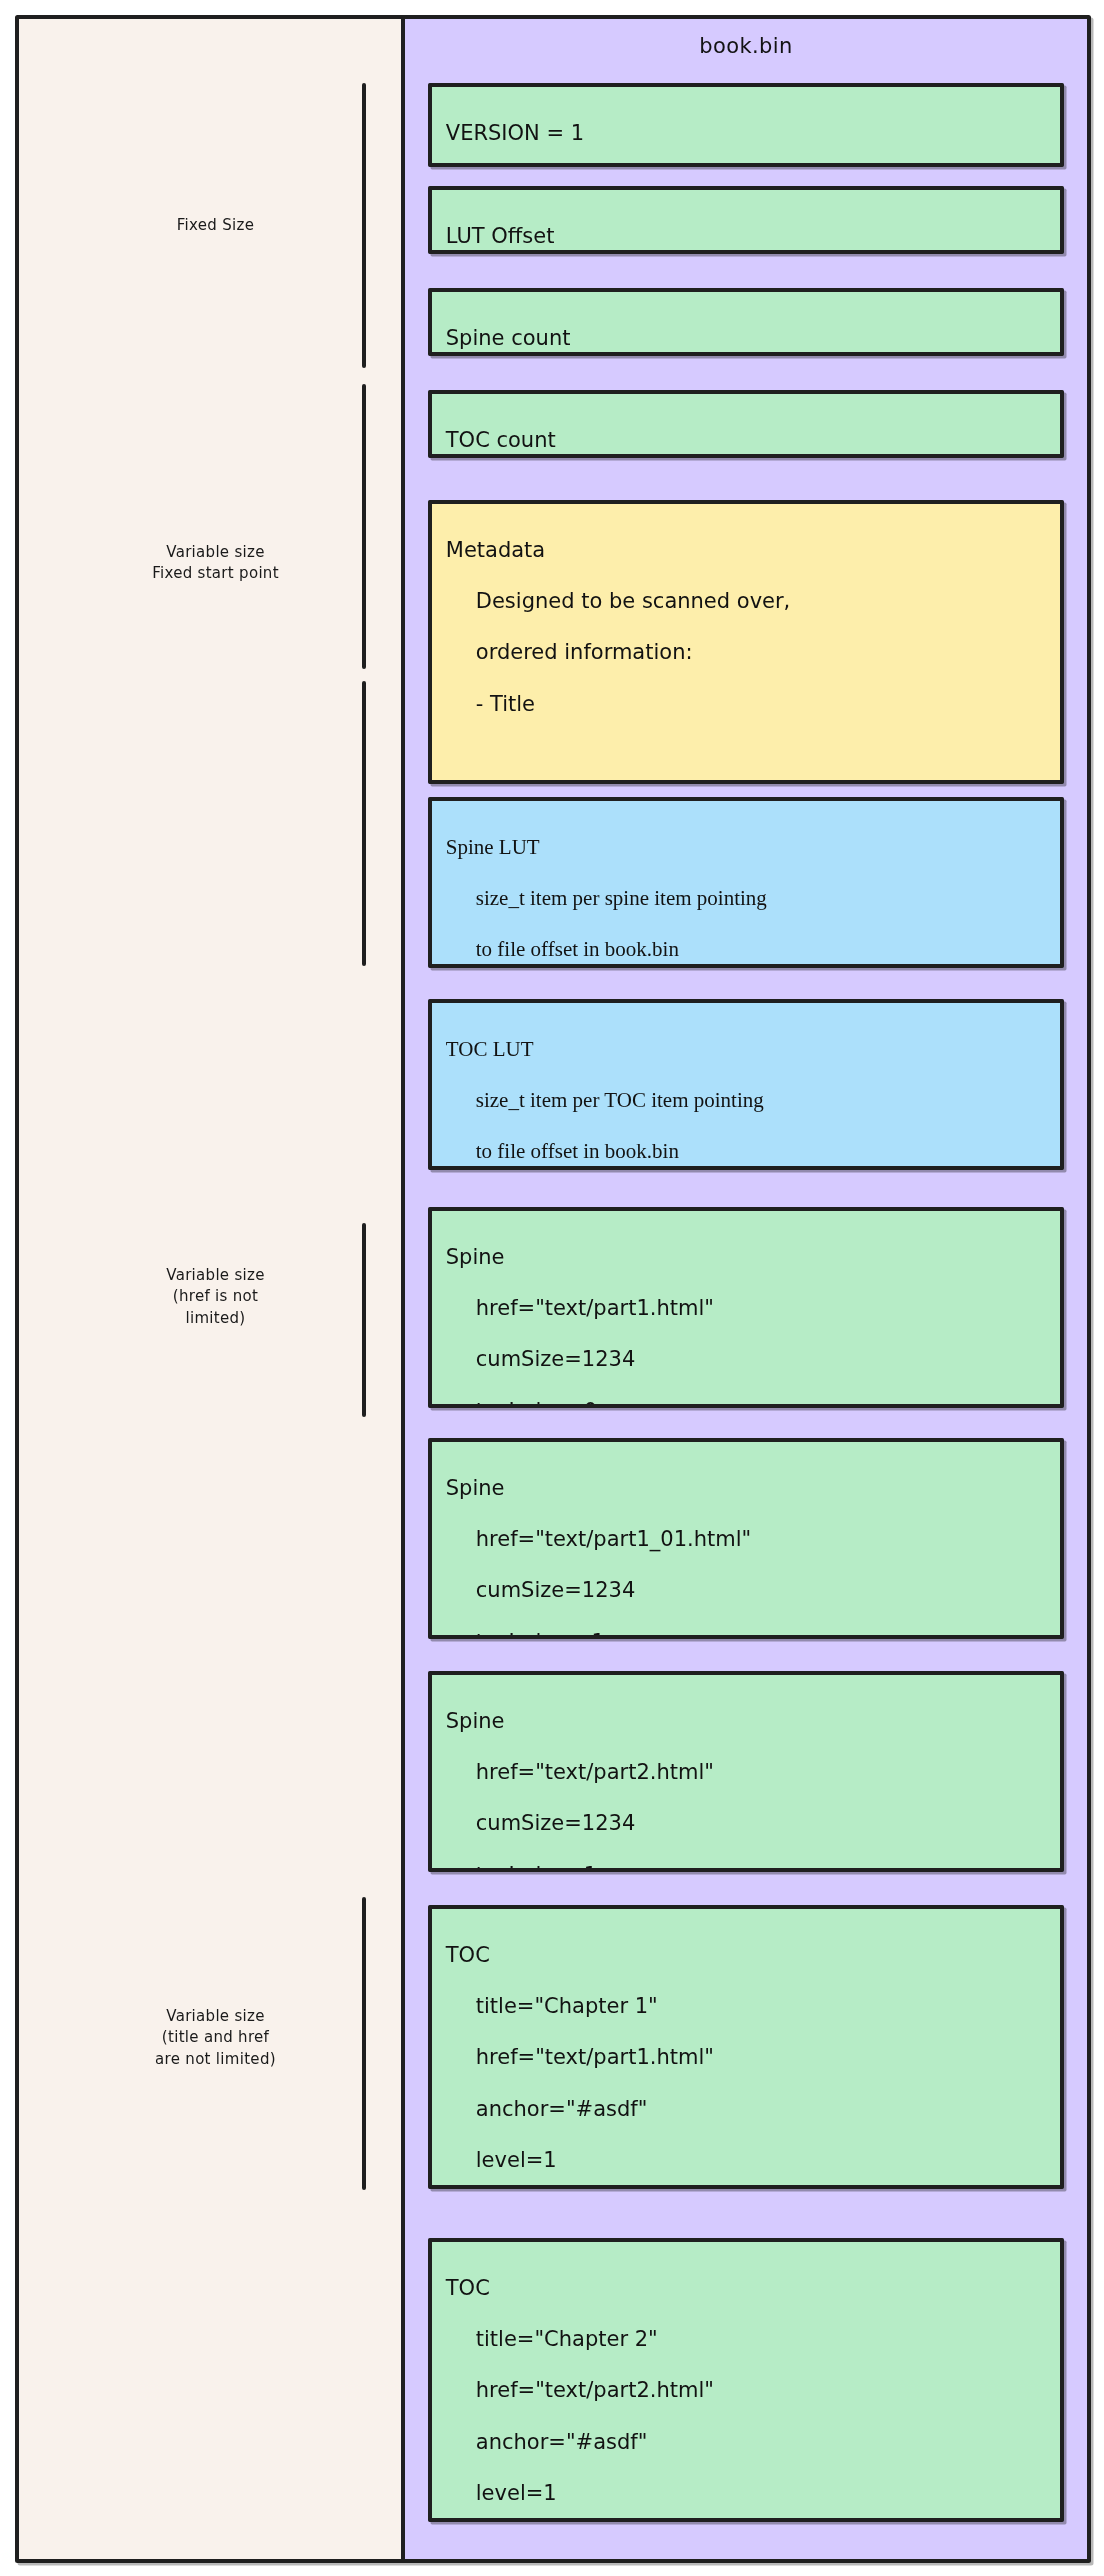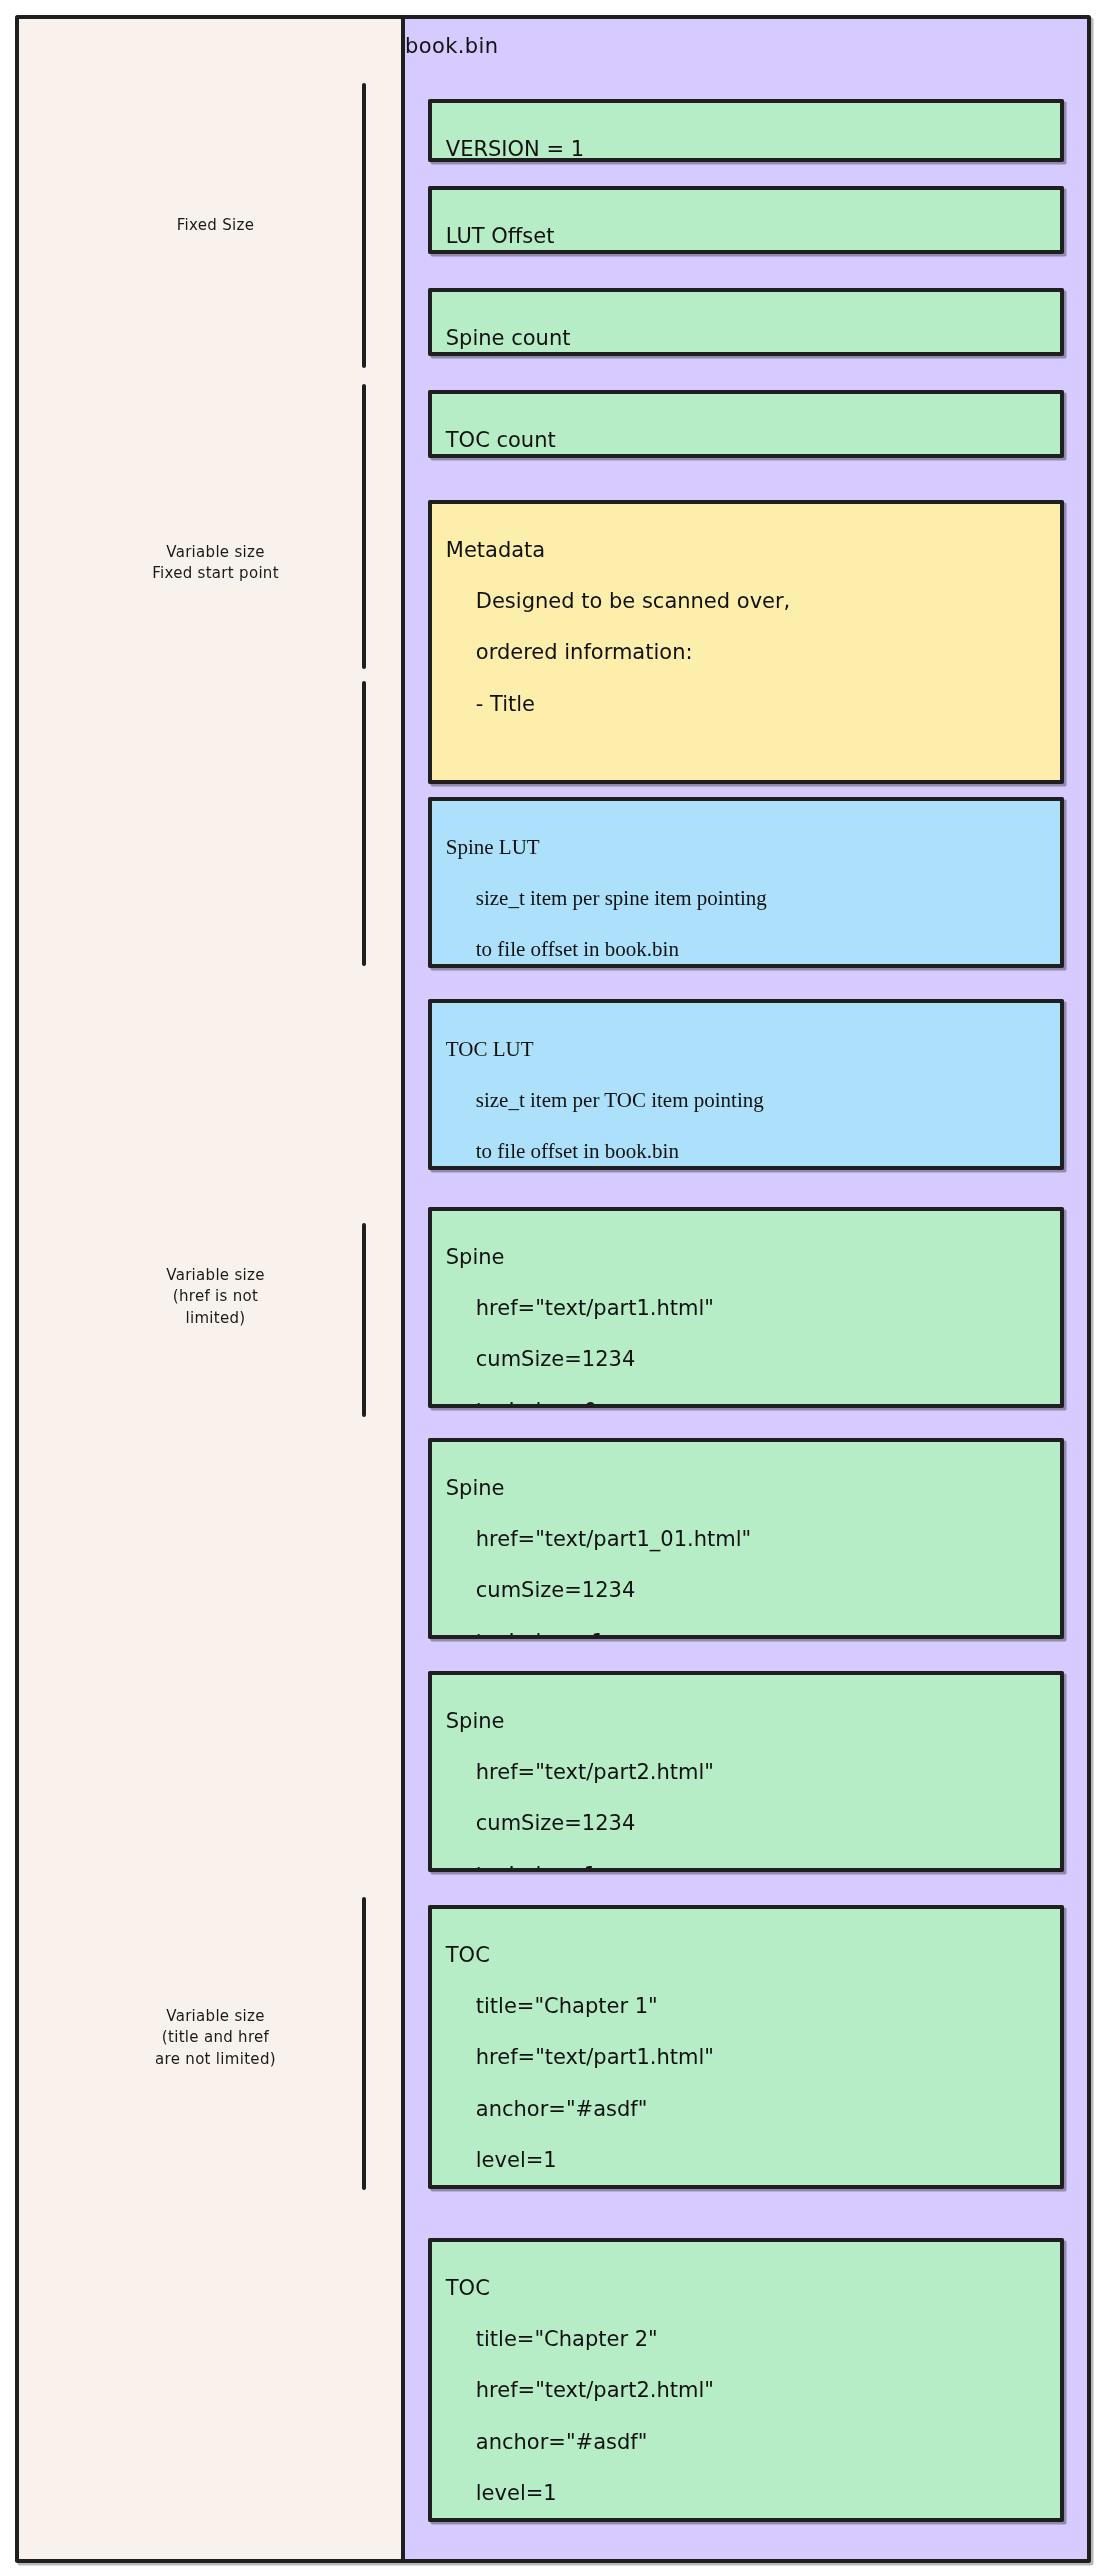--- a/index.html
+++ b/index.html
@@ -69,21 +69,21 @@
     background: #d6caff;
     border-left: 4.2px solid #1f1f1f;
     box-sizing: border-box;
   }
 
   #bookbin-title {
     position: absolute;
     top: 15px;
     left: 0;
     width: 100%;
-    text-align: left;
+    text-align: center;
     font-size: 21px;
     color: #131313;
     font-family: "DejaVu Sans", sans-serif;
     letter-spacing: 0.4px;
   }
 
   
   .box {
     position: absolute;
     left: 23.4px;
@@ -131,21 +131,21 @@
     <div class="brace" style="top:1878px;height:293px;"></div>
     <div class="anno" style="top:2019px;">Variable size
 (title and href
 are not limited)</div>
   </div>
 
   <div id="bookbin">
 
     <div id="bookbin-title">book.bin</div>
 
-    <div class="box c-green" style="top:80px;height:63px;">
+    <div class="box c-green" style="top:64px;height:84px;">
       <span class="title-line">VERSION = 1</span>
     </div>
 
     <div class="box c-green" style="top:167px;height:68px;">
       <span class="title-line">LUT Offset</span>
     </div>
 
     <div class="box c-green" style="top:269px;height:68px;">
       <span class="title-line">Spine count</span>
     </div>

